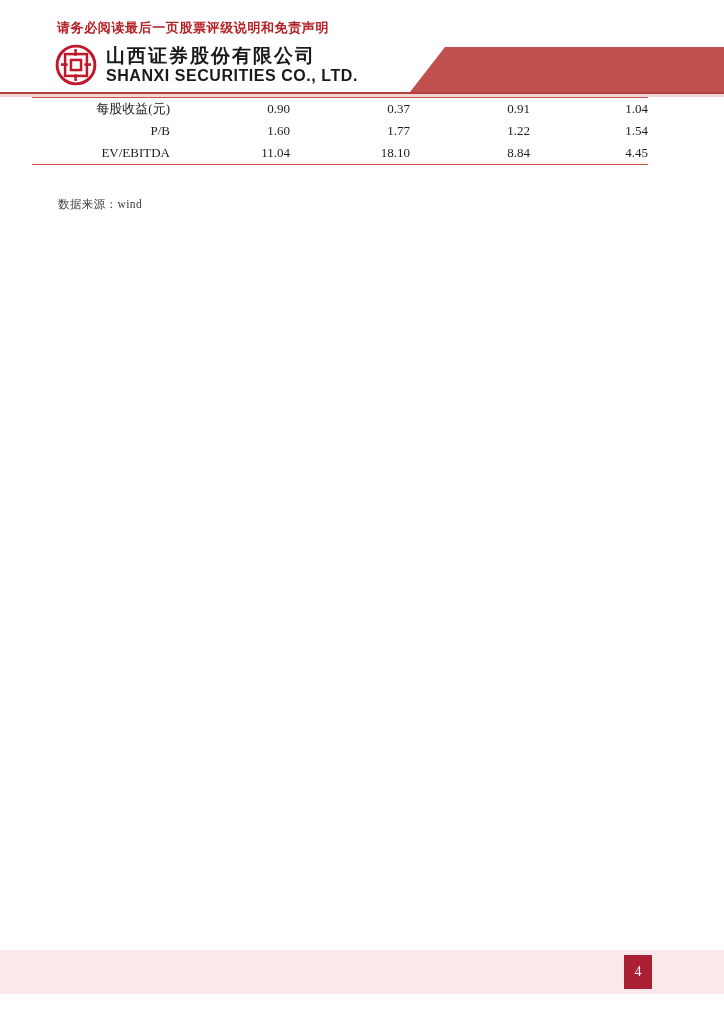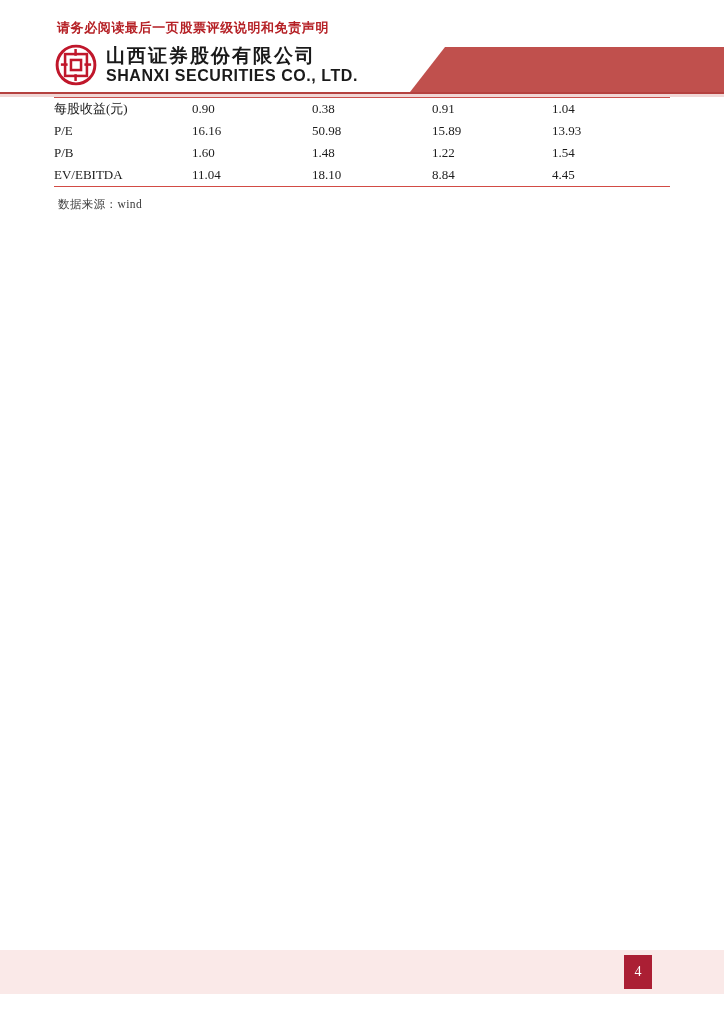--- a/index.html
+++ b/index.html
@@ -113,23 +113,24 @@
     left: 0;
     top: 94px;
     width: 724px;
     height: 3px;
     background: #f1d7d6;
   }
 
   
   .table-wrap {
     position: absolute;
-    left: 54px;
+    left: 32px;
     top: 97px;
     width: 616px;
+    text-align: right;
   }
 
   .rule-top {
     width: 616px;
     height: 1px;
     background: #c9504e;
   }
   .rule-bottom {
     width: 616px;
     height: 1px;
@@ -249,35 +250,28 @@
         <col class="col-label">
           <col class="col-a">
           <col class="col-b">
           <col class="col-c">
           <col class="col-d">
       </colgroup>
       <tbody>
         <tr>
           <td>每股收益(元)</td>
           <td>0.90</td>
-          <td>0.38</td>
+          <td>0.37</td>
           <td>0.91</td>
           <td>1.04</td>
         </tr>
         <tr>
-          <td>P/E</td>
-          <td>16.16</td>
-          <td>50.98</td>
-          <td>15.89</td>
-          <td>13.93</td>
-        </tr>
-        <tr>
           <td>P/B</td>
           <td>1.60</td>
-          <td>1.48</td>
+          <td>1.77</td>
           <td>1.22</td>
           <td>1.54</td>
         </tr>
         <tr>
           <td>EV/EBITDA</td>
           <td>11.04</td>
           <td>18.10</td>
           <td>8.84</td>
           <td>4.45</td>
         </tr>

